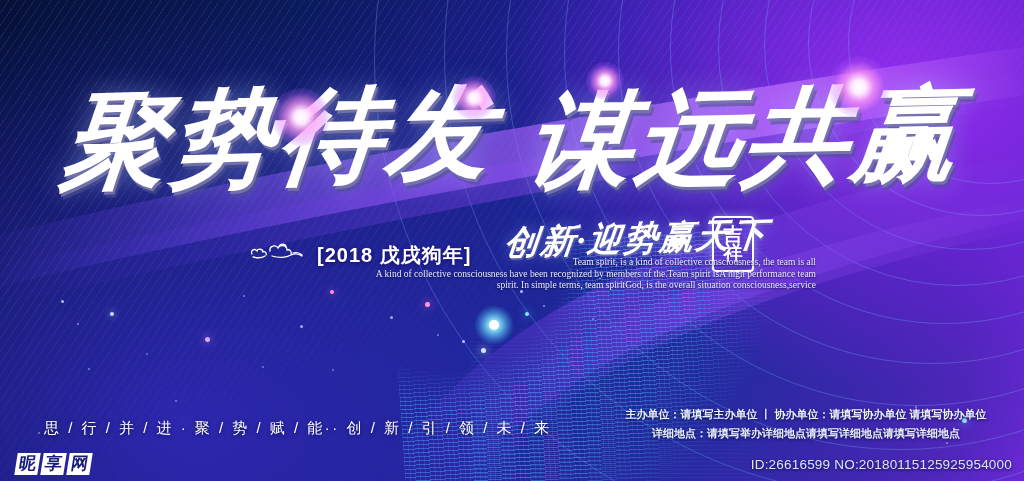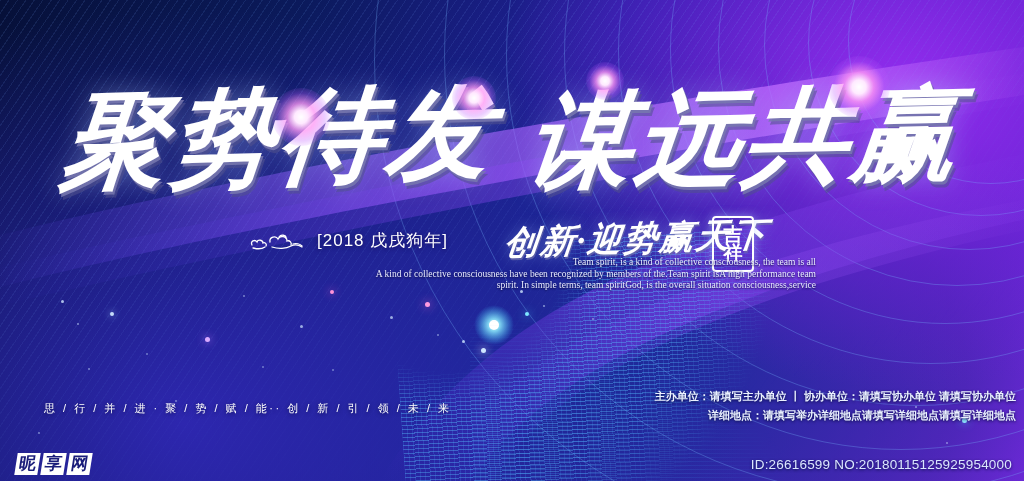--- a/index.html
+++ b/index.html
@@ -70,23 +70,23 @@
   .title.t2{transform:skewX(-7deg) rotate(-1.2deg);}
 
   .flare{position:absolute;border-radius:50%;pointer-events:none;
     background:radial-gradient(circle,#ffffff 0%,#ffe9ff 16%,rgba(255,150,245,.75) 34%,rgba(190,90,255,.30) 58%,rgba(140,60,240,0) 78%);
     filter:blur(.4px);}
 
   
   .yearline{position:absolute;left:248px;top:228px;display:flex;align-items:center;gap:7px;}
   .cloud-orn{width:62px;height:24px;display:block;}
   .year{
-    color:#ffffff;font-weight:400;font-size:17px;letter-spacing:1px;
+    color:#ffffff;font-weight:700;font-size:20px;letter-spacing:1px;
     font-family:"Liberation Sans","DejaVu Sans",sans-serif;
-    text-shadow:0 1px 4px rgba(20,10,80,.8);white-space:nowrap;
+    text-shadow:0 1px 4px rgba(20,10,80,.8);white-space:nowrap;margin-top:14px;
   }
 
   .slogan2{
     position:absolute;left:505px;top:216px;white-space:nowrap;
     font-family:"Liberation Serif","DejaVu Serif",serif;font-style:italic;font-weight:700;
     font-size:34px;color:#ffffff;letter-spacing:2px;
     transform:skewX(-8deg) rotate(-2deg);
     text-shadow:1px 2px 0 rgba(110,110,170,.7),0 0 14px rgba(160,195,255,.4);
   }
   .seal{
@@ -103,26 +103,26 @@
     position:absolute;left:296px;top:257px;width:520px;
     color:#e9ecff;font-size:9.5px;line-height:11.6px;
     font-family:Liberation Serif, serif;
     text-shadow:0 1px 2px rgba(10,10,60,.9);
     text-align:right;
   }
   .eng p{margin:0;}
 
   
   .keywords{
-    position:absolute;left:44px;top:401px;color:#ffffff;
-    font-size:11px;letter-spacing:2.5px;white-space:nowrap;
+    position:absolute;left:44px;top:419px;color:#ffffff;
+    font-size:15px;letter-spacing:2.5px;white-space:nowrap;
     font-family:"Liberation Sans","DejaVu Sans",sans-serif;
     text-shadow:0 1px 4px rgba(10,10,70,.85);
   }
-  .orgbox{position:absolute;right:8px;top:387px;text-align:right;width:420px;}
+  .orgbox{position:absolute;right:8px;top:405px;text-align:center;width:420px;}
   .orgbox div{
     color:#eaf1ff;font-size:11px;line-height:19px;white-space:nowrap;
     font-family:"Liberation Sans","DejaVu Sans",sans-serif;font-weight:700;
     text-shadow:0 1px 3px rgba(5,10,60,.9);
   }
   .idline{
     position:absolute;right:12px;bottom:9px;color:#dbe6ff;font-size:13.5px;
     letter-spacing:.2px;font-family:"Liberation Sans","DejaVu Sans",sans-serif;
     text-shadow:0 1px 3px rgba(5,10,60,.9);
     margin-left:36px;

